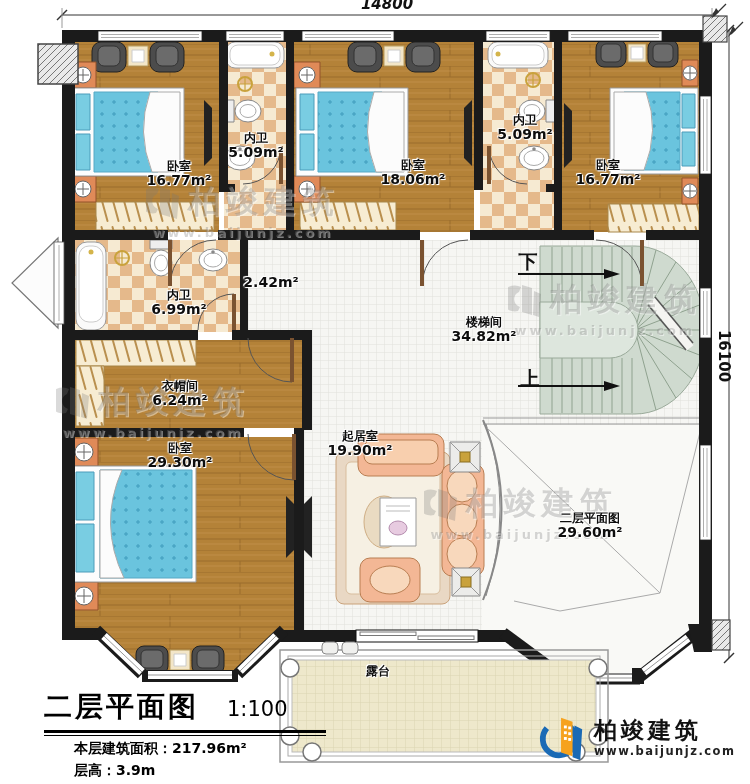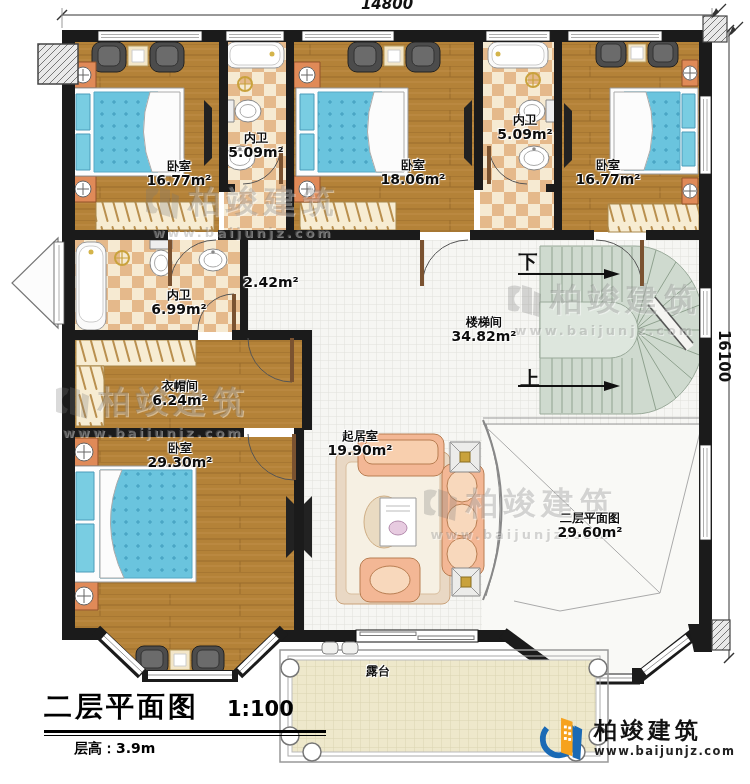--- a/index.html
+++ b/index.html
@@ -16,21 +16,21 @@
   .stairdir{position:absolute;transform:translate(-50%,-50%);font-size:19px;font-weight:700;color:#111;}
   .wm{position:absolute;opacity:.55;pointer-events:none;}
   .wm .wm-row{display:flex;align-items:center;gap:6px;}
   .wm .wm-name{font-size:32px;font-weight:900;color:rgba(120,120,120,.55);letter-spacing:6px;
                text-shadow:1px 1px 0 rgba(255,255,255,.8);}
   .wm .wm-site{margin-top:1px;text-align:center;font-size:13px;font-weight:700;letter-spacing:3px;
                color:rgba(120,120,120,.55);text-shadow:1px 1px 0 rgba(255,255,255,.8);}
   #title-block{position:absolute;left:44px;top:688px;color:#000;}
   #title-row{display:flex;align-items:baseline;gap:28px;}
   #title-text{font-size:28px;font-weight:900;letter-spacing:3px;}
-  #title-scale{font-size:21px;font-weight:700;text-align:right;}
+  #title-scale{font-size:21px;font-weight:400;text-align:right;}
   #title-underline{width:282px;height:3px;background:#000;margin-top:4px;}
   #title-underline2{width:282px;height:1px;background:#000;margin-top:2px;}
   .tb-row{margin-left:30px;margin-top:4px;font-size:14px;font-weight:700;color:#000;}
   #footer-logo{position:absolute;left:538px;top:712px;display:flex;align-items:center;gap:8px;}
   #footer-texts .bname{font-size:23px;font-weight:900;color:#111;letter-spacing:4px;line-height:1.1;}
   #footer-texts .bsite{font-size:11.5px;font-weight:700;color:#222;letter-spacing:1.5px;}
 </style>
 </head>
 <body>
 
@@ -543,20 +543,23 @@
 </div>
 
 <div id="title-block">
   <div id="title-row">
     <span id="title-text">二层平面图</span>
     <span id="title-scale">1:100</span>
   </div>
   <div id="title-underline"></div>
   <div id="title-underline2"></div>
   <div class="tb-row">
+    <span>本层建筑面积：</span><span>217.96m²</span>
+  </div>
+  <div class="tb-row">
     <span>层高：</span><span>3.9m</span>
   </div>
 </div>
 
 <div id="footer-logo">
   <svg width="48" height="52" viewBox="0 0 50 54">
     <circle cx="22" cy="28" r="17" fill="none" stroke="#1a6ab5" stroke-width="6" stroke-dasharray="80 27" transform="rotate(-50 22 28)"></circle>
     <polygon points="24,6 36,10 36,46 24,42" fill="#f6a21d"></polygon>
     <g fill="#fff">
       <rect x="27" y="14" width="3" height="3"></rect>

